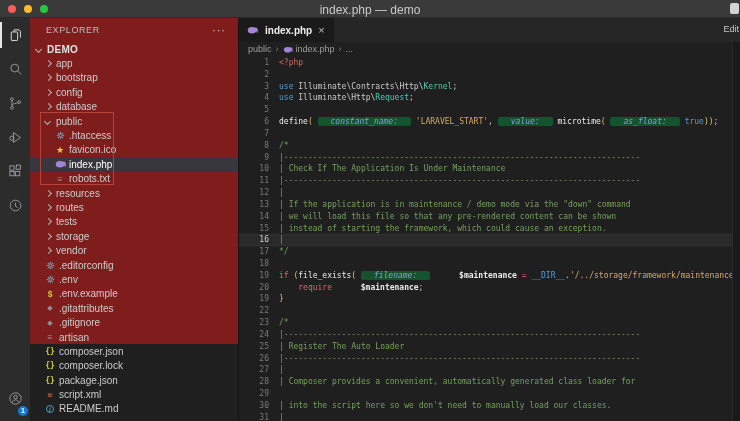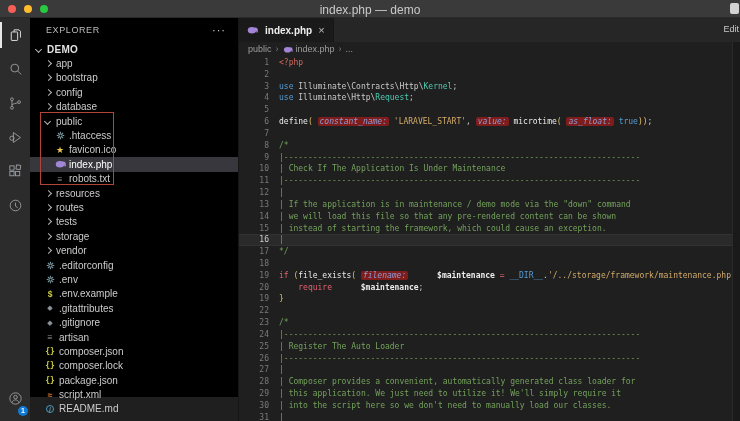--- a/index.html
+++ b/index.html
@@ -21,21 +21,21 @@
   .abar-top { display:flex; flex-direction:column; }
   .aicon { width:30px; height:34px; display:flex; align-items:center; justify-content:center; position:relative; }
   .aicon svg { width:17px; height:17px; stroke:#9a9da0; fill:none; stroke-width:1.3; }
   .aicon.active svg { stroke:#e7e7e7; }
   .aicon.active::before { content:""; position:absolute; left:0; top:4px; bottom:4px; width:2px; background:#e7e7e7; }
   .abar-bottom { position:absolute; bottom:6px; left:0; width:30px; }
   .badge { position:absolute; right:2px; bottom:-1px; width:10px; height:10px; border-radius:50%;
            background:#0e7ad6; color:#fff; font-size:7px; line-height:10px; text-align:center; font-weight:bold; }
 
   
-  .sidebar { position:absolute; left:30px; top:18px; width:208px; height:379px; background:#000000; }
+  .sidebar { position:absolute; left:30px; top:18px; width:208px; height:326px; background:#7f1d1d; }
   .exp-head { height:24px; display:flex; align-items:center; justify-content:space-between;
               padding:0 12px 0 16px; font-size:9px; letter-spacing:.6px; color:#bcbcbc; }
   .exp-dots { color:#cfcfcf; font-size:11px; letter-spacing:1px; }
   .trow { height:14.4px; display:flex; align-items:center; font-size:10px; color:#cccccc; white-space:nowrap; }
   .trow.root { font-weight:bold; color:#e2e2e2; padding-left:5px; letter-spacing:.3px; }
   .trow.sel { background:#37373d; color:#ffffff; }
   .ind1 { padding-left:14px; } .ind2 { padding-left:24px; }
   .chev { width:9px; height:9px; position:relative; margin-right:3px; flex:0 0 9px; }
   .chev::after { content:""; position:absolute; top:2px; left:2px; width:4px; height:4px;
                  border-right:1px solid #b6b6b6; border-bottom:1px solid #b6b6b6; }
@@ -79,21 +79,21 @@
   .seg-kw { color:#569cd6; }
   .seg-cls { color:#4ec9b0; }
   .seg-kwred { color:#e0646f; }
   .seg-fn { color:#ececec; font-weight:normal; }
   .seg-var { color:#ececec; font-weight:bold;margin-left:24px; }
   .seg-str { color:#d2ab6a; }
   .seg-paren { color:#e3c06b; }
   .seg-op { color:#e0646f; }
   .seg-plain { color:#c8c8c8; }
   .seg-comment { color:#74a25c; }
-  .seg-hint { color:#8b9dd6; background:#7f1d1d; font-style:italic; border-radius:2px; padding:0 2px; }
+  .seg-hint { color:#8b9dd6; background:#14532d; font-style:italic; border-radius:2px; padding:0 13px; }
   .scrollbar { position:absolute; right:0; top:24px; bottom:0; width:8px; background:#1a1a1a;
                border-left:1px solid #2a2a2a; }
 </style>
 </head>
 <body>
 
 <div class="win">
 
   <div class="titlebar">
     <div class="lights">
@@ -349,20 +349,20 @@
         <div class="code-line"><span class="ln">19</span><span class="lc"><span class="seg-kwred">if </span><span class="seg-paren">(</span><span class="seg-fn">file_exists</span><span class="seg-paren">( </span><span class="seg-hint">filename:</span><span class="seg-plain"> </span><span class="seg-var">$maintenance</span><span class="seg-plain"> </span><span class="seg-op">=</span><span class="seg-plain"> </span><span class="seg-kw">__DIR__</span><span class="seg-plain">.</span><span class="seg-str">'/../storage/framework/maintenance.php'</span><span class="seg-paren">))</span><span class="seg-paren"> {</span></span></div>
         <div class="code-line"><span class="ln">20</span><span class="lc"><span class="seg-plain">    </span><span class="seg-kwred">require </span><span class="seg-var">$maintenance</span><span class="seg-plain">;</span></span></div>
         <div class="code-line"><span class="ln">19</span><span class="lc"><span class="seg-paren">}</span></span></div>
         <div class="code-line"><span class="ln">22</span><span class="lc"></span></div>
         <div class="code-line"><span class="ln">23</span><span class="lc"><span class="seg-comment">/*</span></span></div>
         <div class="code-line"><span class="ln">24</span><span class="lc"><span class="seg-comment">|--------------------------------------------------------------------------</span></span></div>
         <div class="code-line"><span class="ln">25</span><span class="lc"><span class="seg-comment">| Register The Auto Loader</span></span></div>
         <div class="code-line"><span class="ln">26</span><span class="lc"><span class="seg-comment">|--------------------------------------------------------------------------</span></span></div>
         <div class="code-line"><span class="ln">27</span><span class="lc"><span class="seg-comment">|</span></span></div>
         <div class="code-line"><span class="ln">28</span><span class="lc"><span class="seg-comment">| Composer provides a convenient, automatically generated class loader for</span></span></div>
-        <div class="code-line"><span class="ln">29</span><span class="lc"><span class="seg-comment">| this application. We just need to utilize it! We'll simply require it</span></span></div>
+        <div class="code-line"><span class="ln">29</span></div>
         <div class="code-line"><span class="ln">30</span><span class="lc"><span class="seg-comment">| into the script here so we don't need to manually load our classes.</span></span></div>
         <div class="code-line"><span class="ln">31</span><span class="lc"><span class="seg-comment">|</span></span></div>
       </div>
     <div class="scrollbar"></div>
   </div>
 
 </div>
 
 </body></html>

